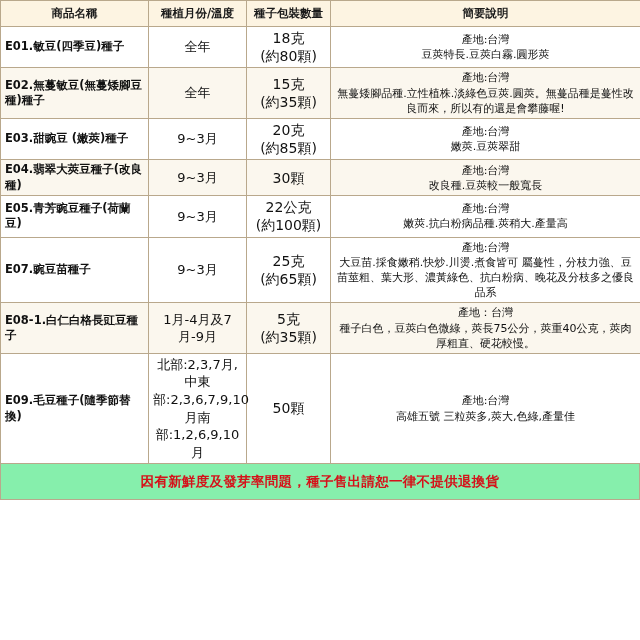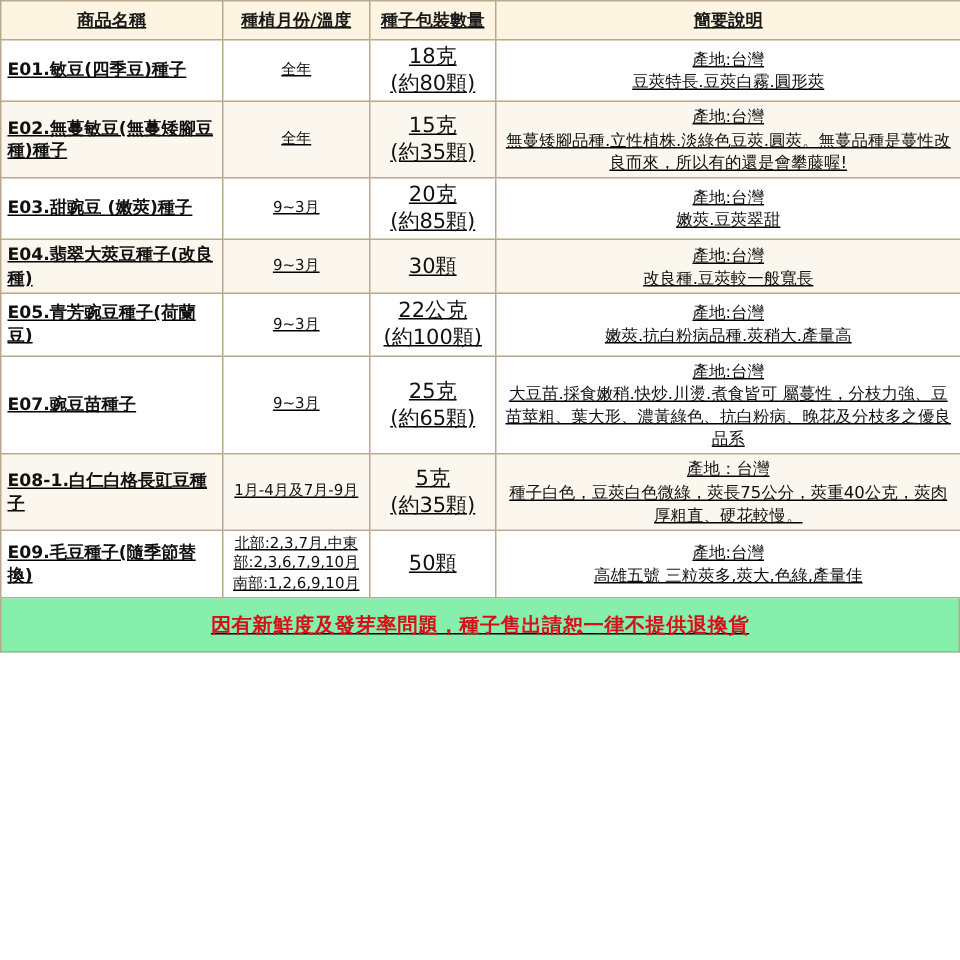--- a/index.html
+++ b/index.html
@@ -11,21 +11,20 @@
     height: 640px;
     background: #ffffff;
     font-family: "DejaVu Sans", "Liberation Sans", sans-serif;
     overflow: hidden;
   }
   #sheet {
     width: 640px;
     height: 640px;
     position: relative;
     box-sizing: border-box;
-    text-decoration: underline;
   }
   table.seed-table {
     width: 640px;
     border-collapse: collapse;
     table-layout: fixed;
   }
   table.seed-table th,
   table.seed-table td {
     border: 1px solid #b9a88c;
     vertical-align: middle;
@@ -48,21 +47,21 @@
 
   td.name {
     font-size: 11.5px;
     font-weight: bold;
     color: #111;
     text-align: left;
     line-height: 1.35;
     padding-left: 6px;
   }
   td.month {
-    font-size: 10px;
+    font-size: 13px;
     text-align: center;
     color: #111;
     line-height: 1.35;
   }
   td.qty {
     font-size: 14px;
     text-align: center;
     color: #111;
     line-height: 1.3;
   }

